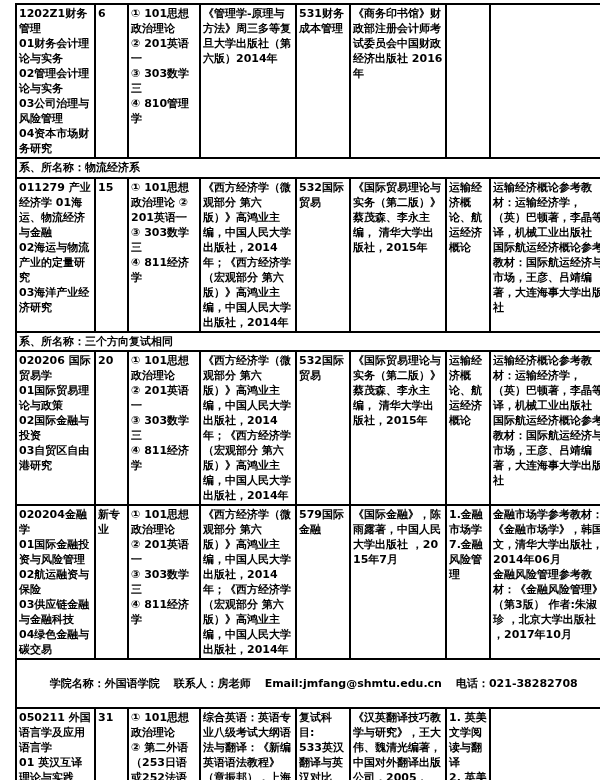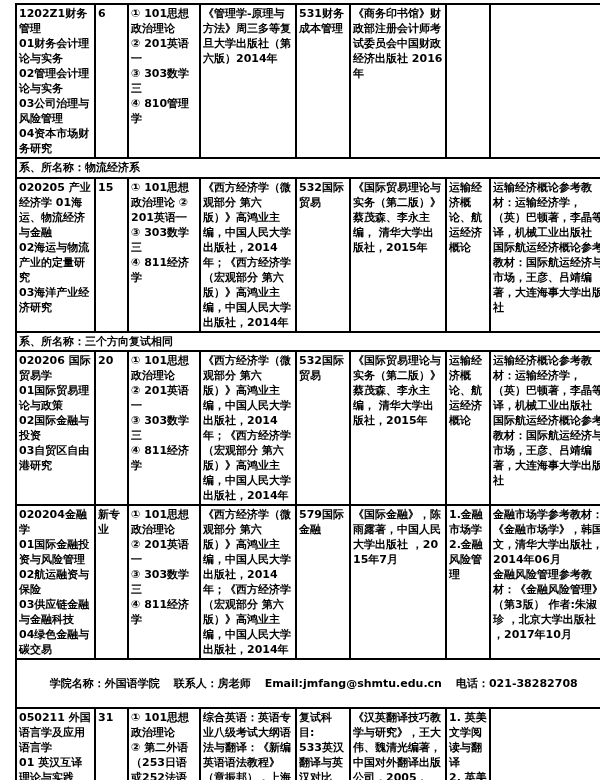--- a/index.html
+++ b/index.html
@@ -76,21 +76,21 @@
       <td>《商务印书馆》财政部注册会计师考试委员会中国财政经济出版社 2016年</td>
       <td></td>
       <td></td>
     </tr>
 
     <tr class="sh">
       <td class="section-cell" colspan="8">系、所名称：物流经济系</td>
     </tr>
 
     <tr class="r2">
-      <td>020205 产业经济学 01海运、物流经济与金融
+      <td>011279 产业经济学 01海运、物流经济与金融
 02海运与物流产业的定量研究
 03海洋产业经济研究</td>
       <td>15</td>
       <td>① 101思想政治理论 ② 201英语一
 ③ 303数学三
 ④ 811经济学</td>
       <td>《西方经济学（微观部分 第六版）》高鸿业主编，中国人民大学出版社，2014年；《西方经济学（宏观部分 第六版）》高鸿业主编，中国人民大学出版社，2014年</td>
       <td>532国际贸易</td>
       <td>《国际贸易理论与实务（第二版）》蔡茂森、李永主编， 清华大学出版社，2015年</td>
       <td>运输经济概论、航运经济概论</td>
@@ -126,21 +126,21 @@
 04绿色金融与碳交易</td>
       <td>新专业</td>
       <td>① 101思想政治理论
 ② 201英语一
 ③ 303数学三
 ④ 811经济学</td>
       <td>《西方经济学（微观部分 第六版）》高鸿业主编，中国人民大学出版社，2014年；《西方经济学（宏观部分 第六版）》高鸿业主编，中国人民大学出版社，2014年</td>
       <td>579国际金融</td>
       <td>《国际金融》，陈雨露著，中国人民大学出版社 ，2015年7月</td>
       <td>1.金融市场学
-2.金融风险管理</td>
+7.金融风险管理</td>
       <td>金融市场学参考教材：《金融市场学》，韩国文，清华大学出版社，2014年06月
 金融风险管理参考教材：《金融风险管理》（第3版） 作者:朱淑珍 ，北京大学出版社 ，2017年10月</td>
     </tr>
 
     <tr class="ch">
       <td class="section-cell" colspan="8">
         <span>学院名称：外国语学院</span><span>联系人：房老师</span><span>Email:jmfang@shmtu.edu.cn</span><span>电话：021-38282708</span>
       </td>
     </tr>
 

